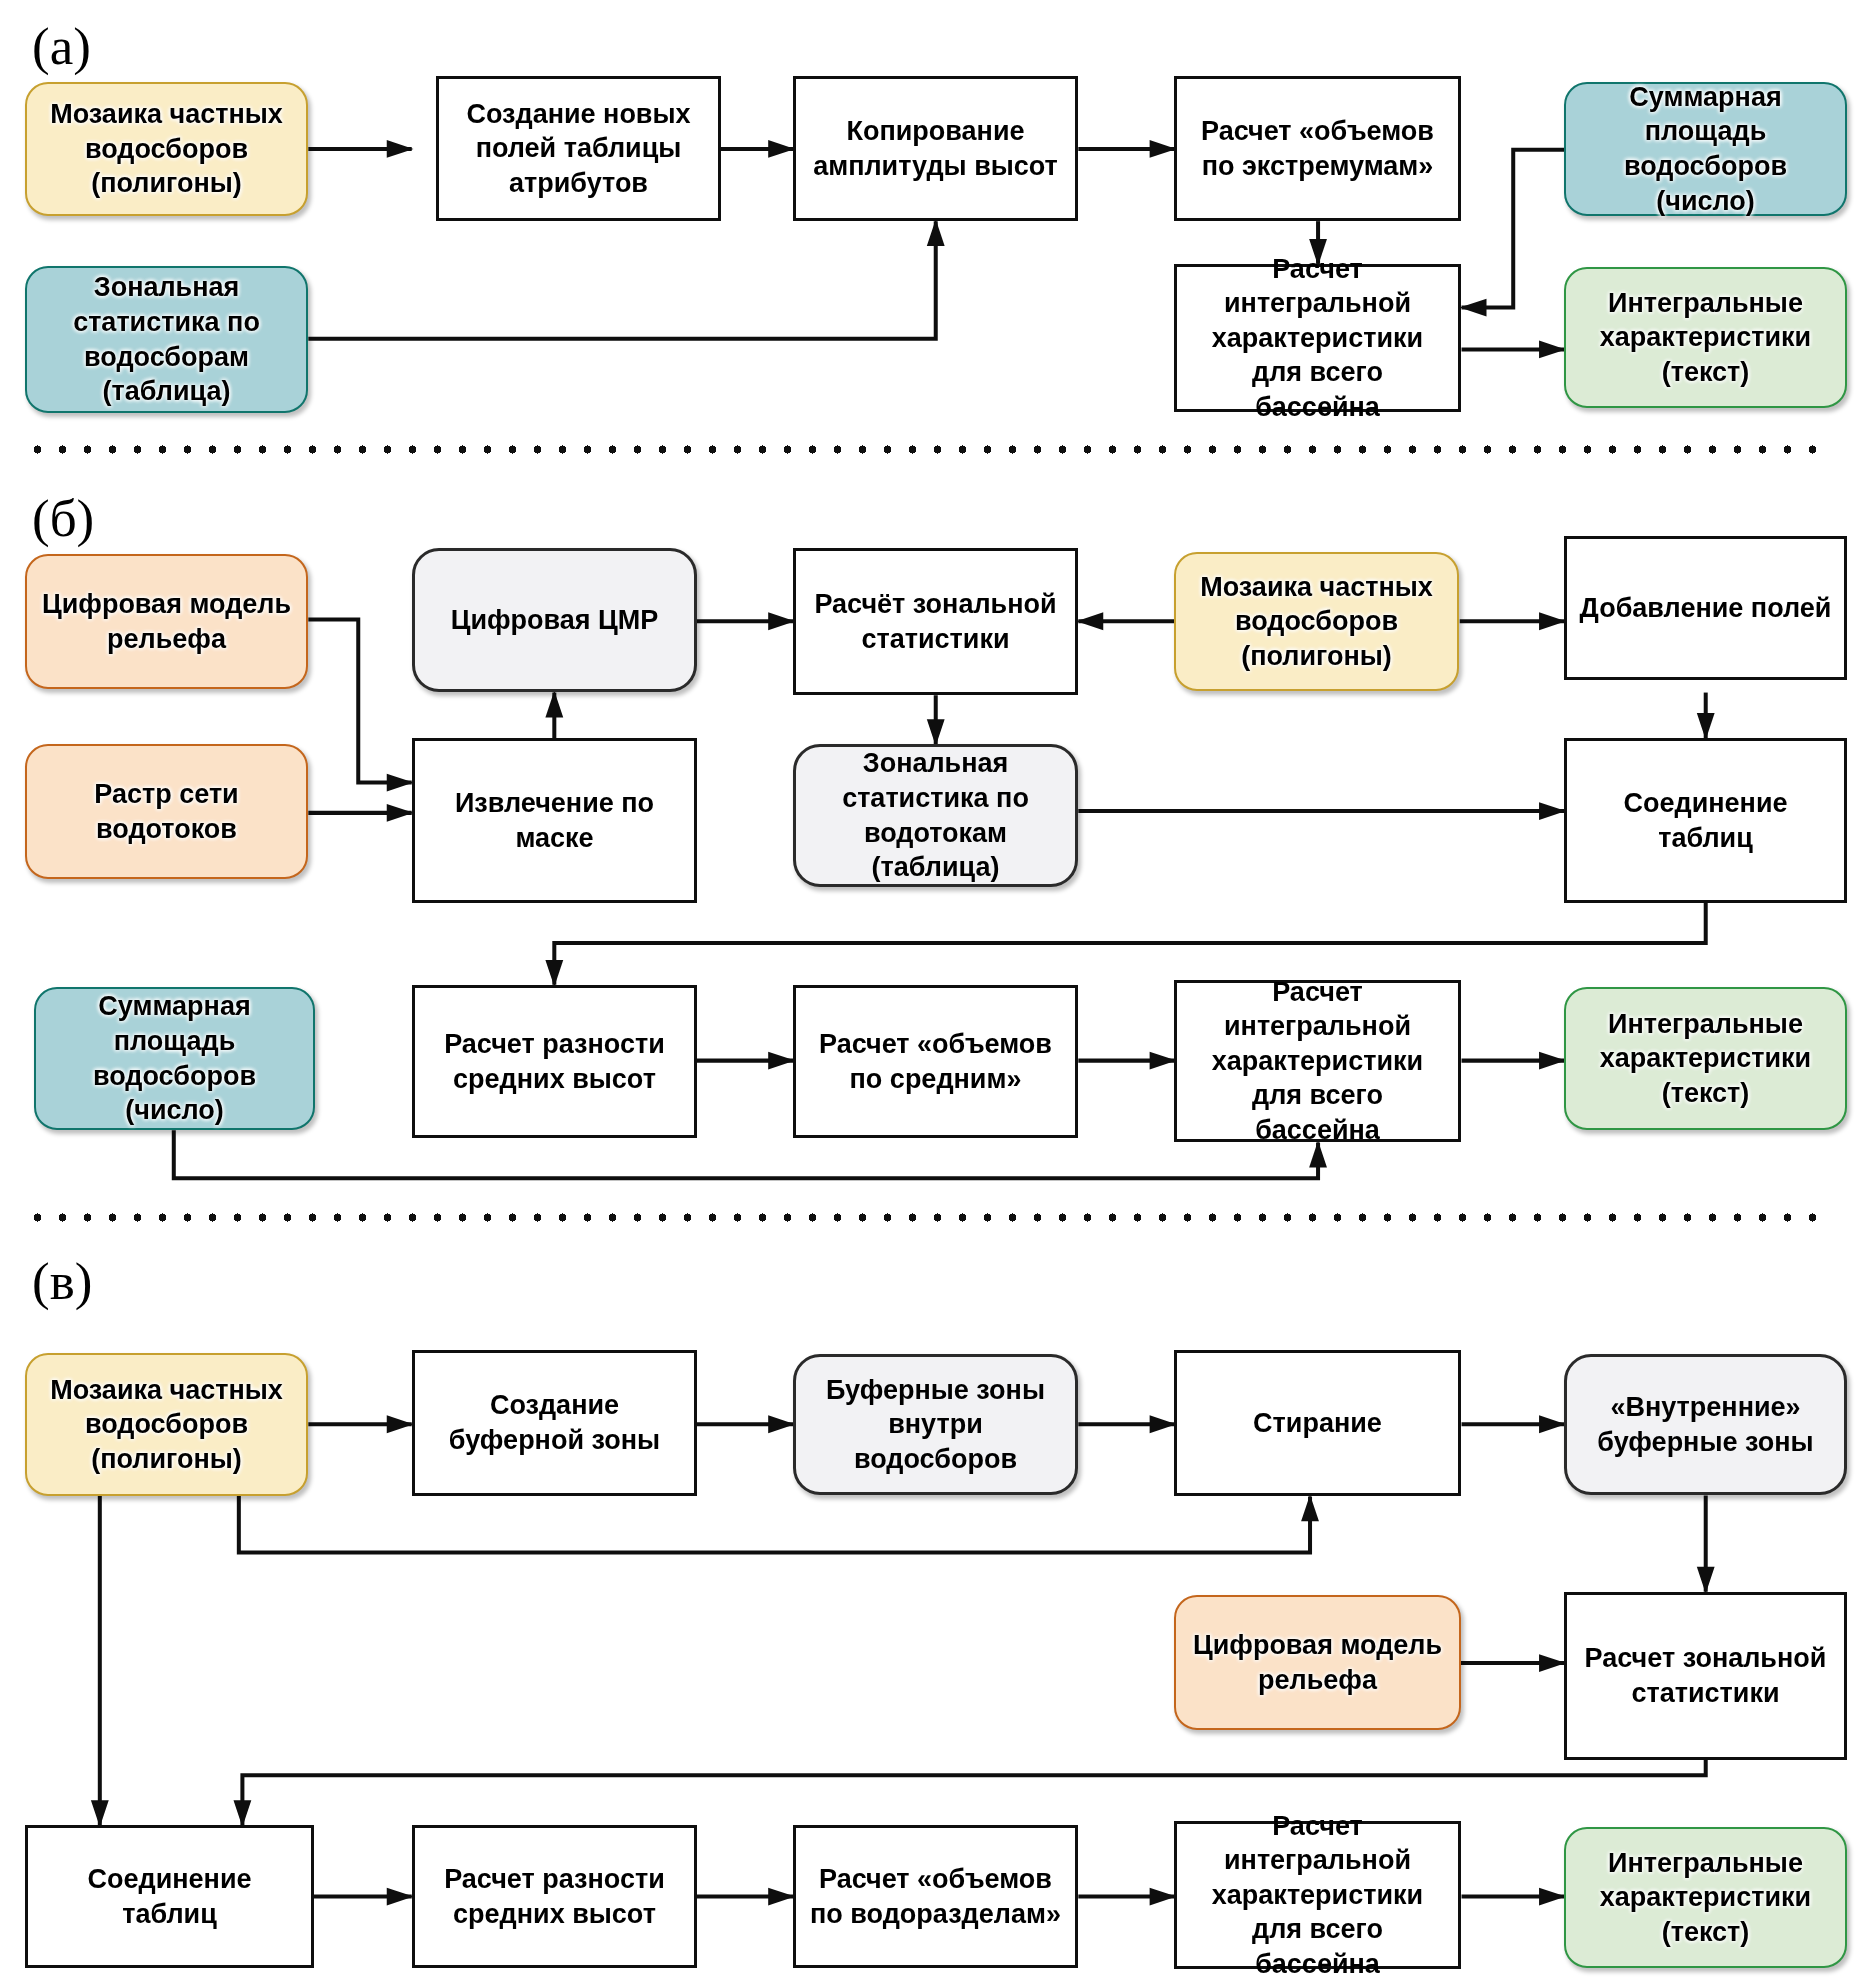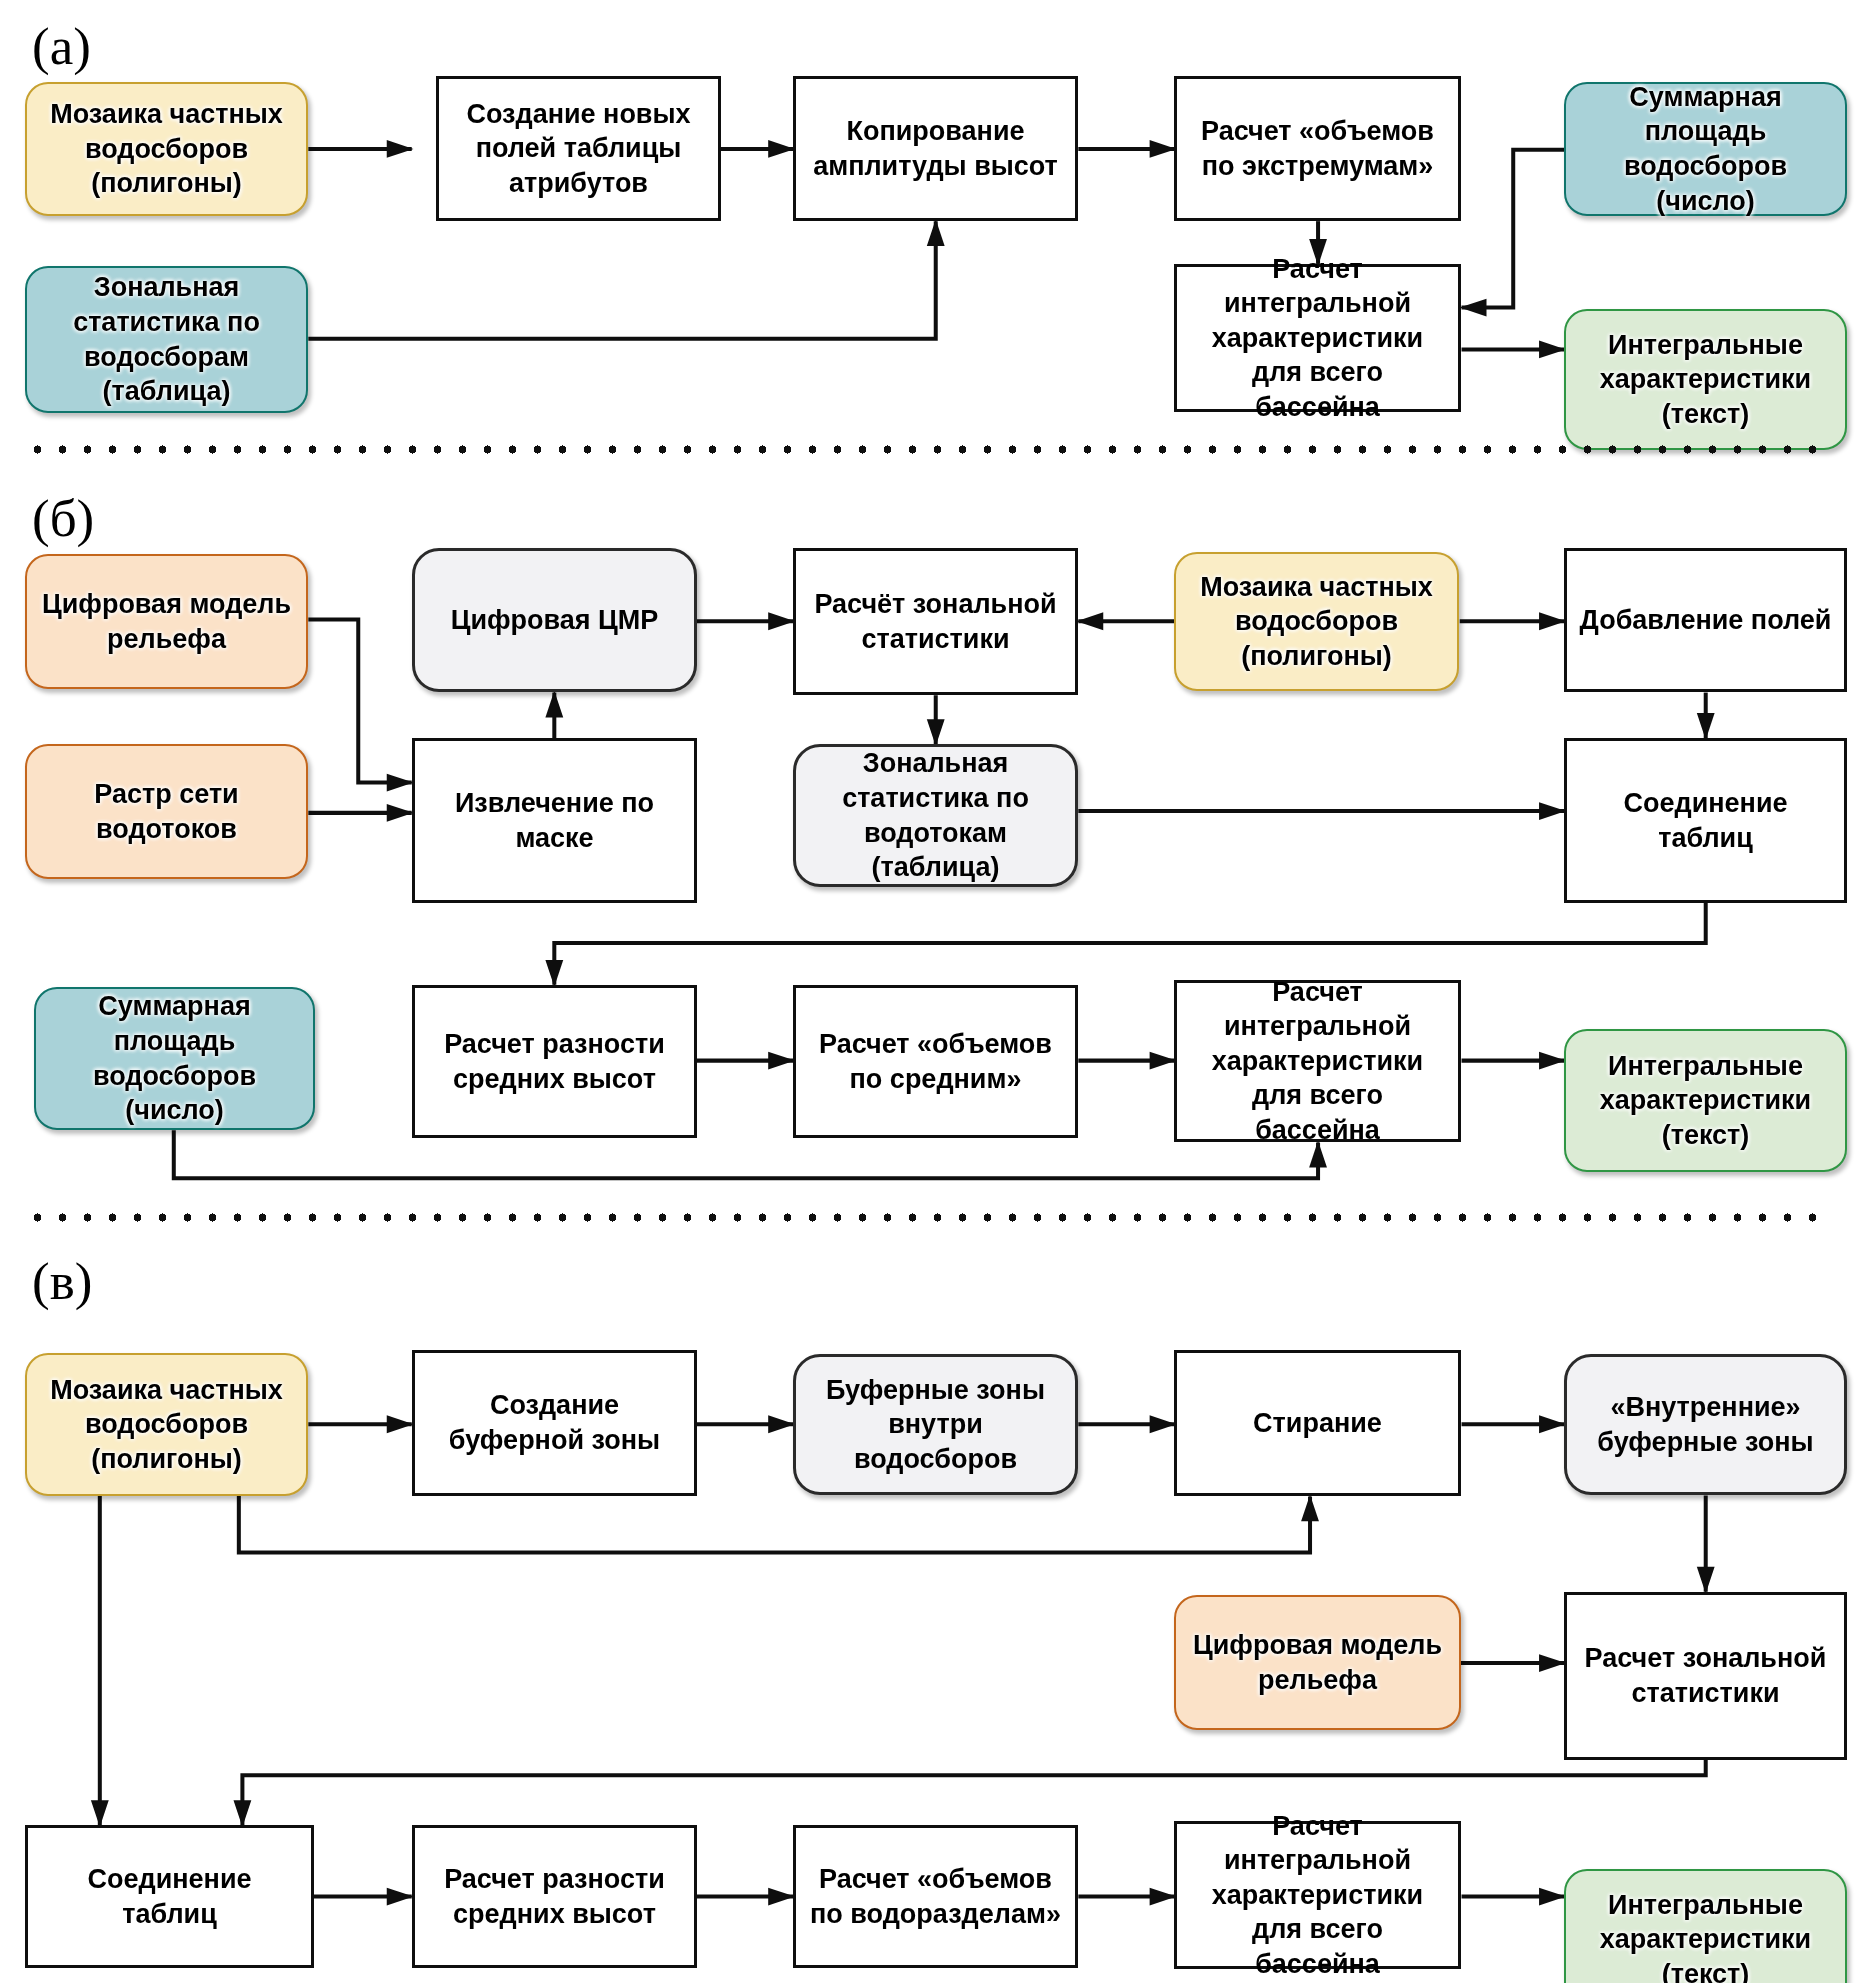--- a/index.html
+++ b/index.html
@@ -11,21 +11,21 @@
   .box{
     position:absolute;display:flex;align-items:center;justify-content:center;
     text-align:center;font-size:27px;font-weight:bold;line-height:1.28;
     box-sizing:border-box;padding:5.3px 10.7px;background:#fff;
   }
   .white{border:3.6px solid var(--line);}
   .rounded{border-radius:23px;box-shadow:2.7px 3.6px 4.5px rgba(0,0,0,.25);
     text-shadow:0 0 4.5px #fff,0 0 4.5px #fff,0 0 5.3px #fff;}
   .yellow{background:var(--yellow_fill);border:2.7px solid var(--yellow_border);}
   .teal{background:var(--teal_fill);border:2.7px solid var(--teal_border);text-align:center;}
-  .green{background:var(--green_fill);border:2.7px solid var(--green_border);margin-top:42px;}
+  .green{background:var(--green_fill);border:2.7px solid var(--green_border);}
   .orange{background:var(--orange_fill);border:2.7px solid var(--orange_border);}
   .grayr{background:var(--gray_fill);border:3.6px solid var(--gray_border);border-radius:27px;
     box-shadow:2.7px 3.6px 4.5px rgba(0,0,0,.25);}
   .sec-label{
     position:absolute;font-family:"Liberation Serif","DejaVu Serif",serif;
     font-size:53px;font-weight:normal;
   }
   .dots{
     position:absolute;left:25px;width:1809px;height:10.7px;
     background-image:radial-gradient(circle 4px at 50% 50%, var(--line) 97%, transparent);
@@ -96,21 +96,21 @@
   <div class="box green rounded" style="left:1564px;top:267px;width:283px;height:141px">Интегральные характеристики (текст)</div>
 
   <div class="dots" style="top:444px"></div>
 
   <div class="sec-label" style="left:32px;top:488px">(б)</div>
 
   <div class="box orange rounded" style="left:25px;top:554px;width:283px;height:135px">Цифровая модель рельефа</div>
   <div class="box grayr" style="left:412px;top:548px;width:285px;height:144px">Цифровая ЦМР</div>
   <div class="box white" style="left:793px;top:548px;width:285px;height:147px">Расчёт зональной статистики</div>
   <div class="box yellow rounded" style="left:1174px;top:552px;width:285px;height:139px">Мозаика частных водосборов (полигоны)</div>
-  <div class="box white" style="left:1564px;top:548px;width:283px;height:144px">Добавление полей</div>
+  <div class="box white" style="left:1564px;top:536px;width:283px;height:144px">Добавление полей</div>
 
   <div class="box white" style="left:412px;top:738px;width:285px;height:165px">Извлечение по маске</div>
   <div class="box orange rounded" style="left:25px;top:744px;width:283px;height:135px">Растр сети водотоков</div>
   <div class="box grayr" style="left:793px;top:744px;width:285px;height:143px">Зональная статистика по водотокам (таблица)</div>
   <div class="box white" style="left:1564px;top:738px;width:283px;height:165px">Соединение таблиц</div>
 
   <div class="box teal rounded" style="left:34px;top:987px;width:281px;height:143px">Суммарная площадь водосборов (число)</div>
   <div class="box white" style="left:412px;top:985px;width:285px;height:153px">Расчет разности средних высот</div>
   <div class="box white" style="left:793px;top:985px;width:285px;height:153px">Расчет «объемов по средним»</div>
   <div class="box white" style="left:1174px;top:980px;width:287px;height:162px">Расчет интегральной характеристики для всего бассейна</div>

